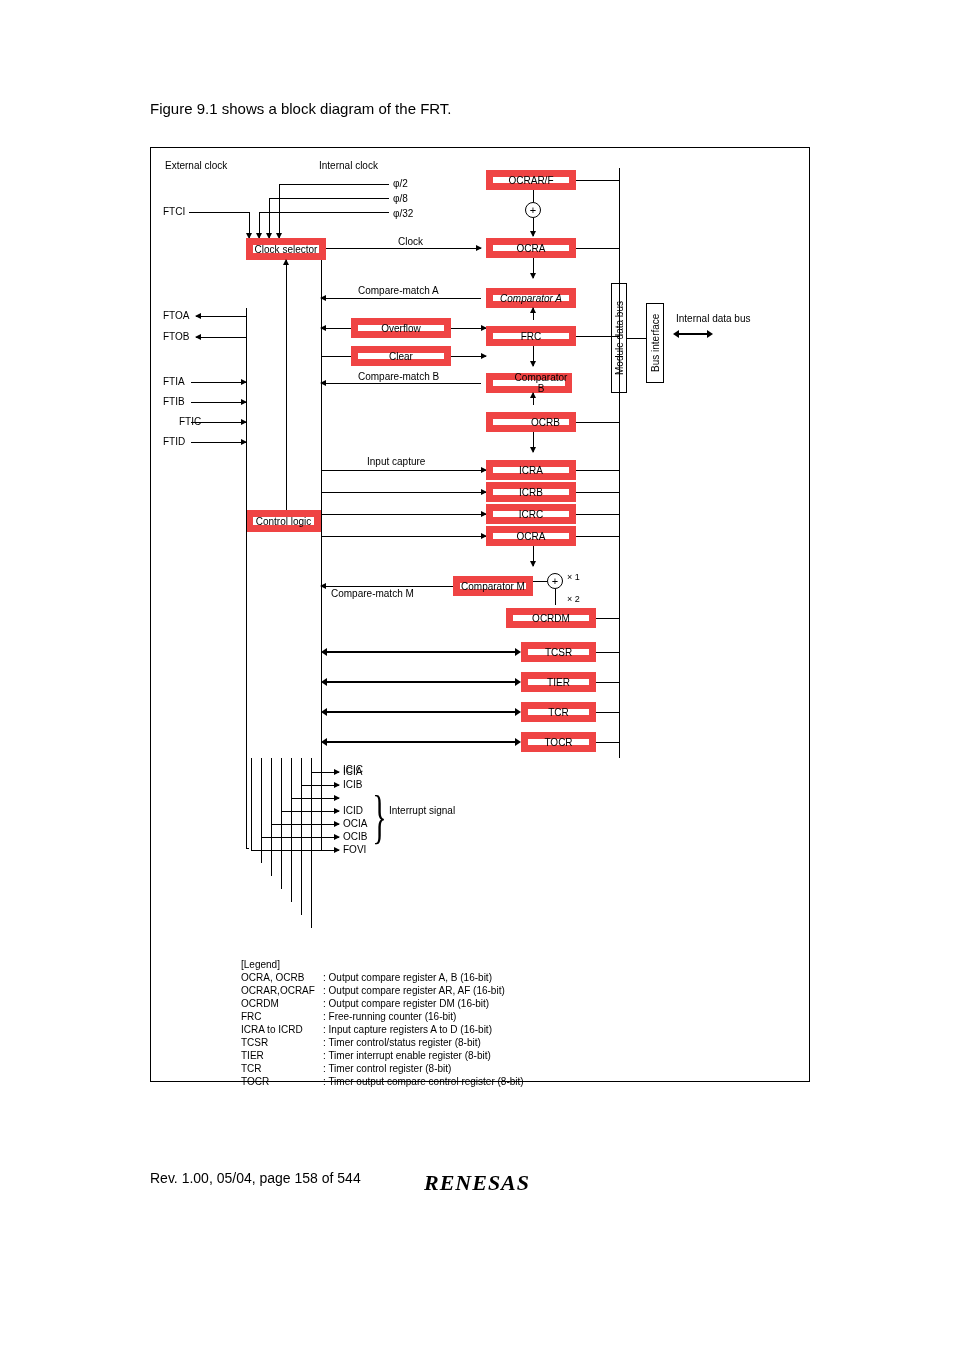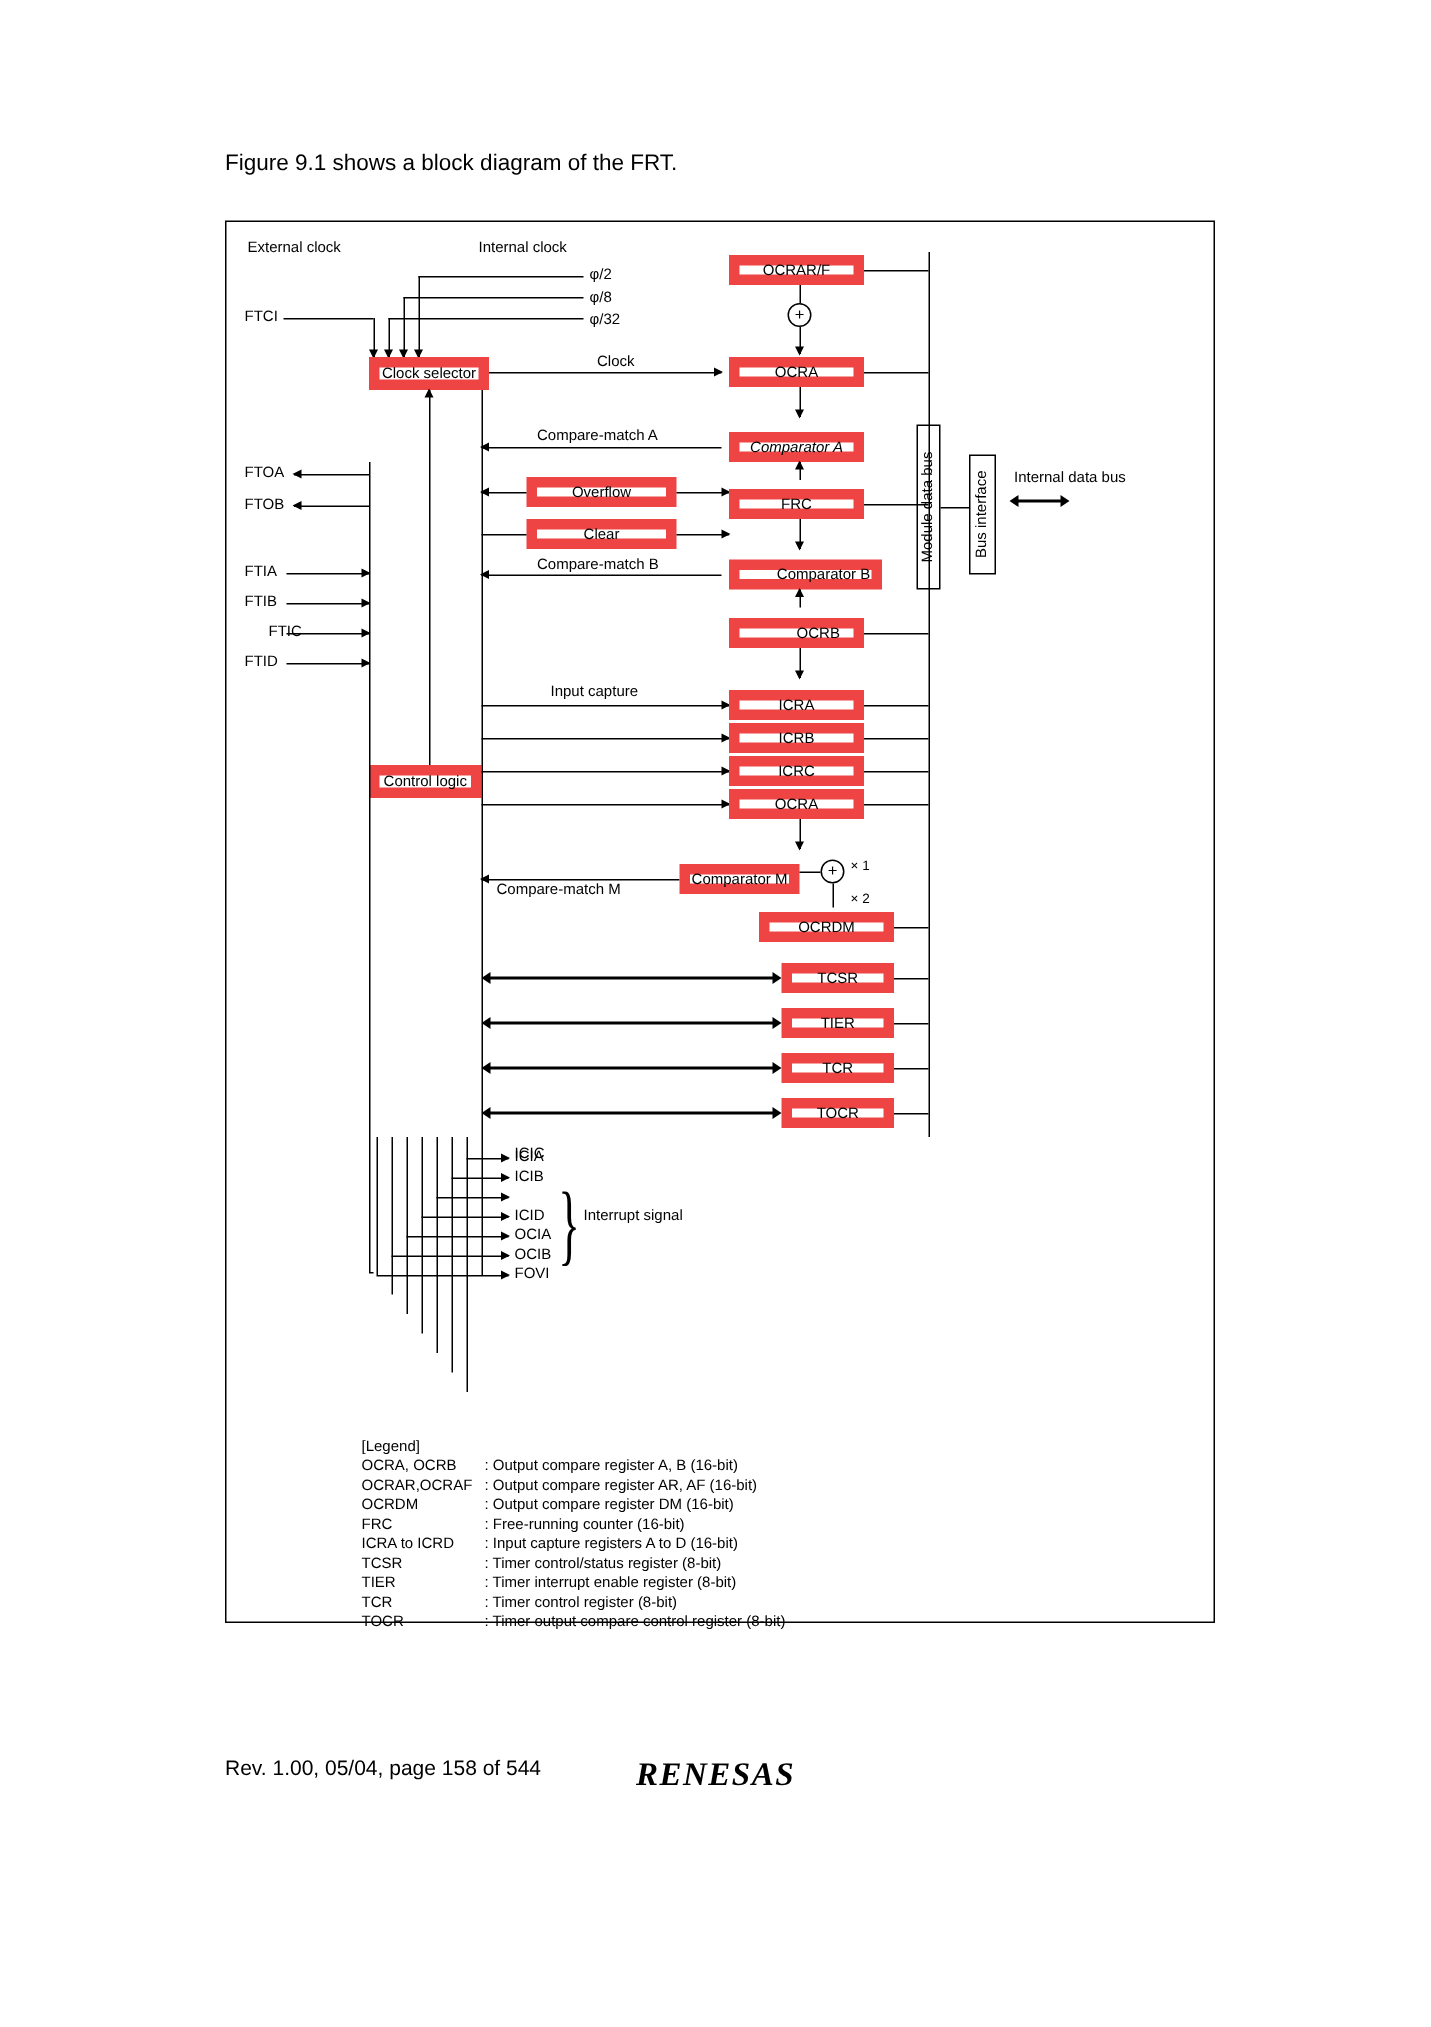--- a/index.html
+++ b/index.html
@@ -245,21 +245,21 @@
 
   <div class="box" style="left:335px; top:90px; width:90px; height:20px;">OCRA</div>
   <div class="vline arrow-d" style="left:382px; top:110px; height:20px;"></div>
 
   <div class="box" style="left:335px; top:140px; width:90px; height:20px;font-style:italic;">Comparator A</div>
   <div class="vline arrow-u" style="left:382px; top:160px; height:12px;"></div>
 
   <div class="box" style="left:335px; top:178px; width:90px; height:20px;">FRC</div>
   <div class="vline arrow-d" style="left:382px; top:198px; height:20px;"></div>
 
-  <div class="box" style="left:335px; top:225px; width:102px; height:20px;padding-left:24px;">Comparator B</div>
+  <div class="box" style="left:335px; top:225px; width:86px; height:20px;padding-left:24px;">Comparator B</div>
   <div class="vline arrow-u" style="left:382px; top:245px; height:12px;"></div>
 
   <div class="box" style="left:335px; top:264px; width:90px; height:20px;padding-left:29px;">OCRB</div>
   <div class="vline arrow-d" style="left:382px; top:284px; height:20px;"></div>
 
   <div class="box" style="left:335px; top:312px; width:90px; height:20px;">ICRA</div>
   <div class="box" style="left:335px; top:334px; width:90px; height:20px;">ICRB</div>
   <div class="box" style="left:335px; top:356px; width:90px; height:20px;">ICRC</div>
   <div class="box" style="left:335px; top:378px; width:90px; height:20px;">OCRA</div>
   <div class="vline arrow-d" style="left:382px; top:398px; height:20px;"></div>

